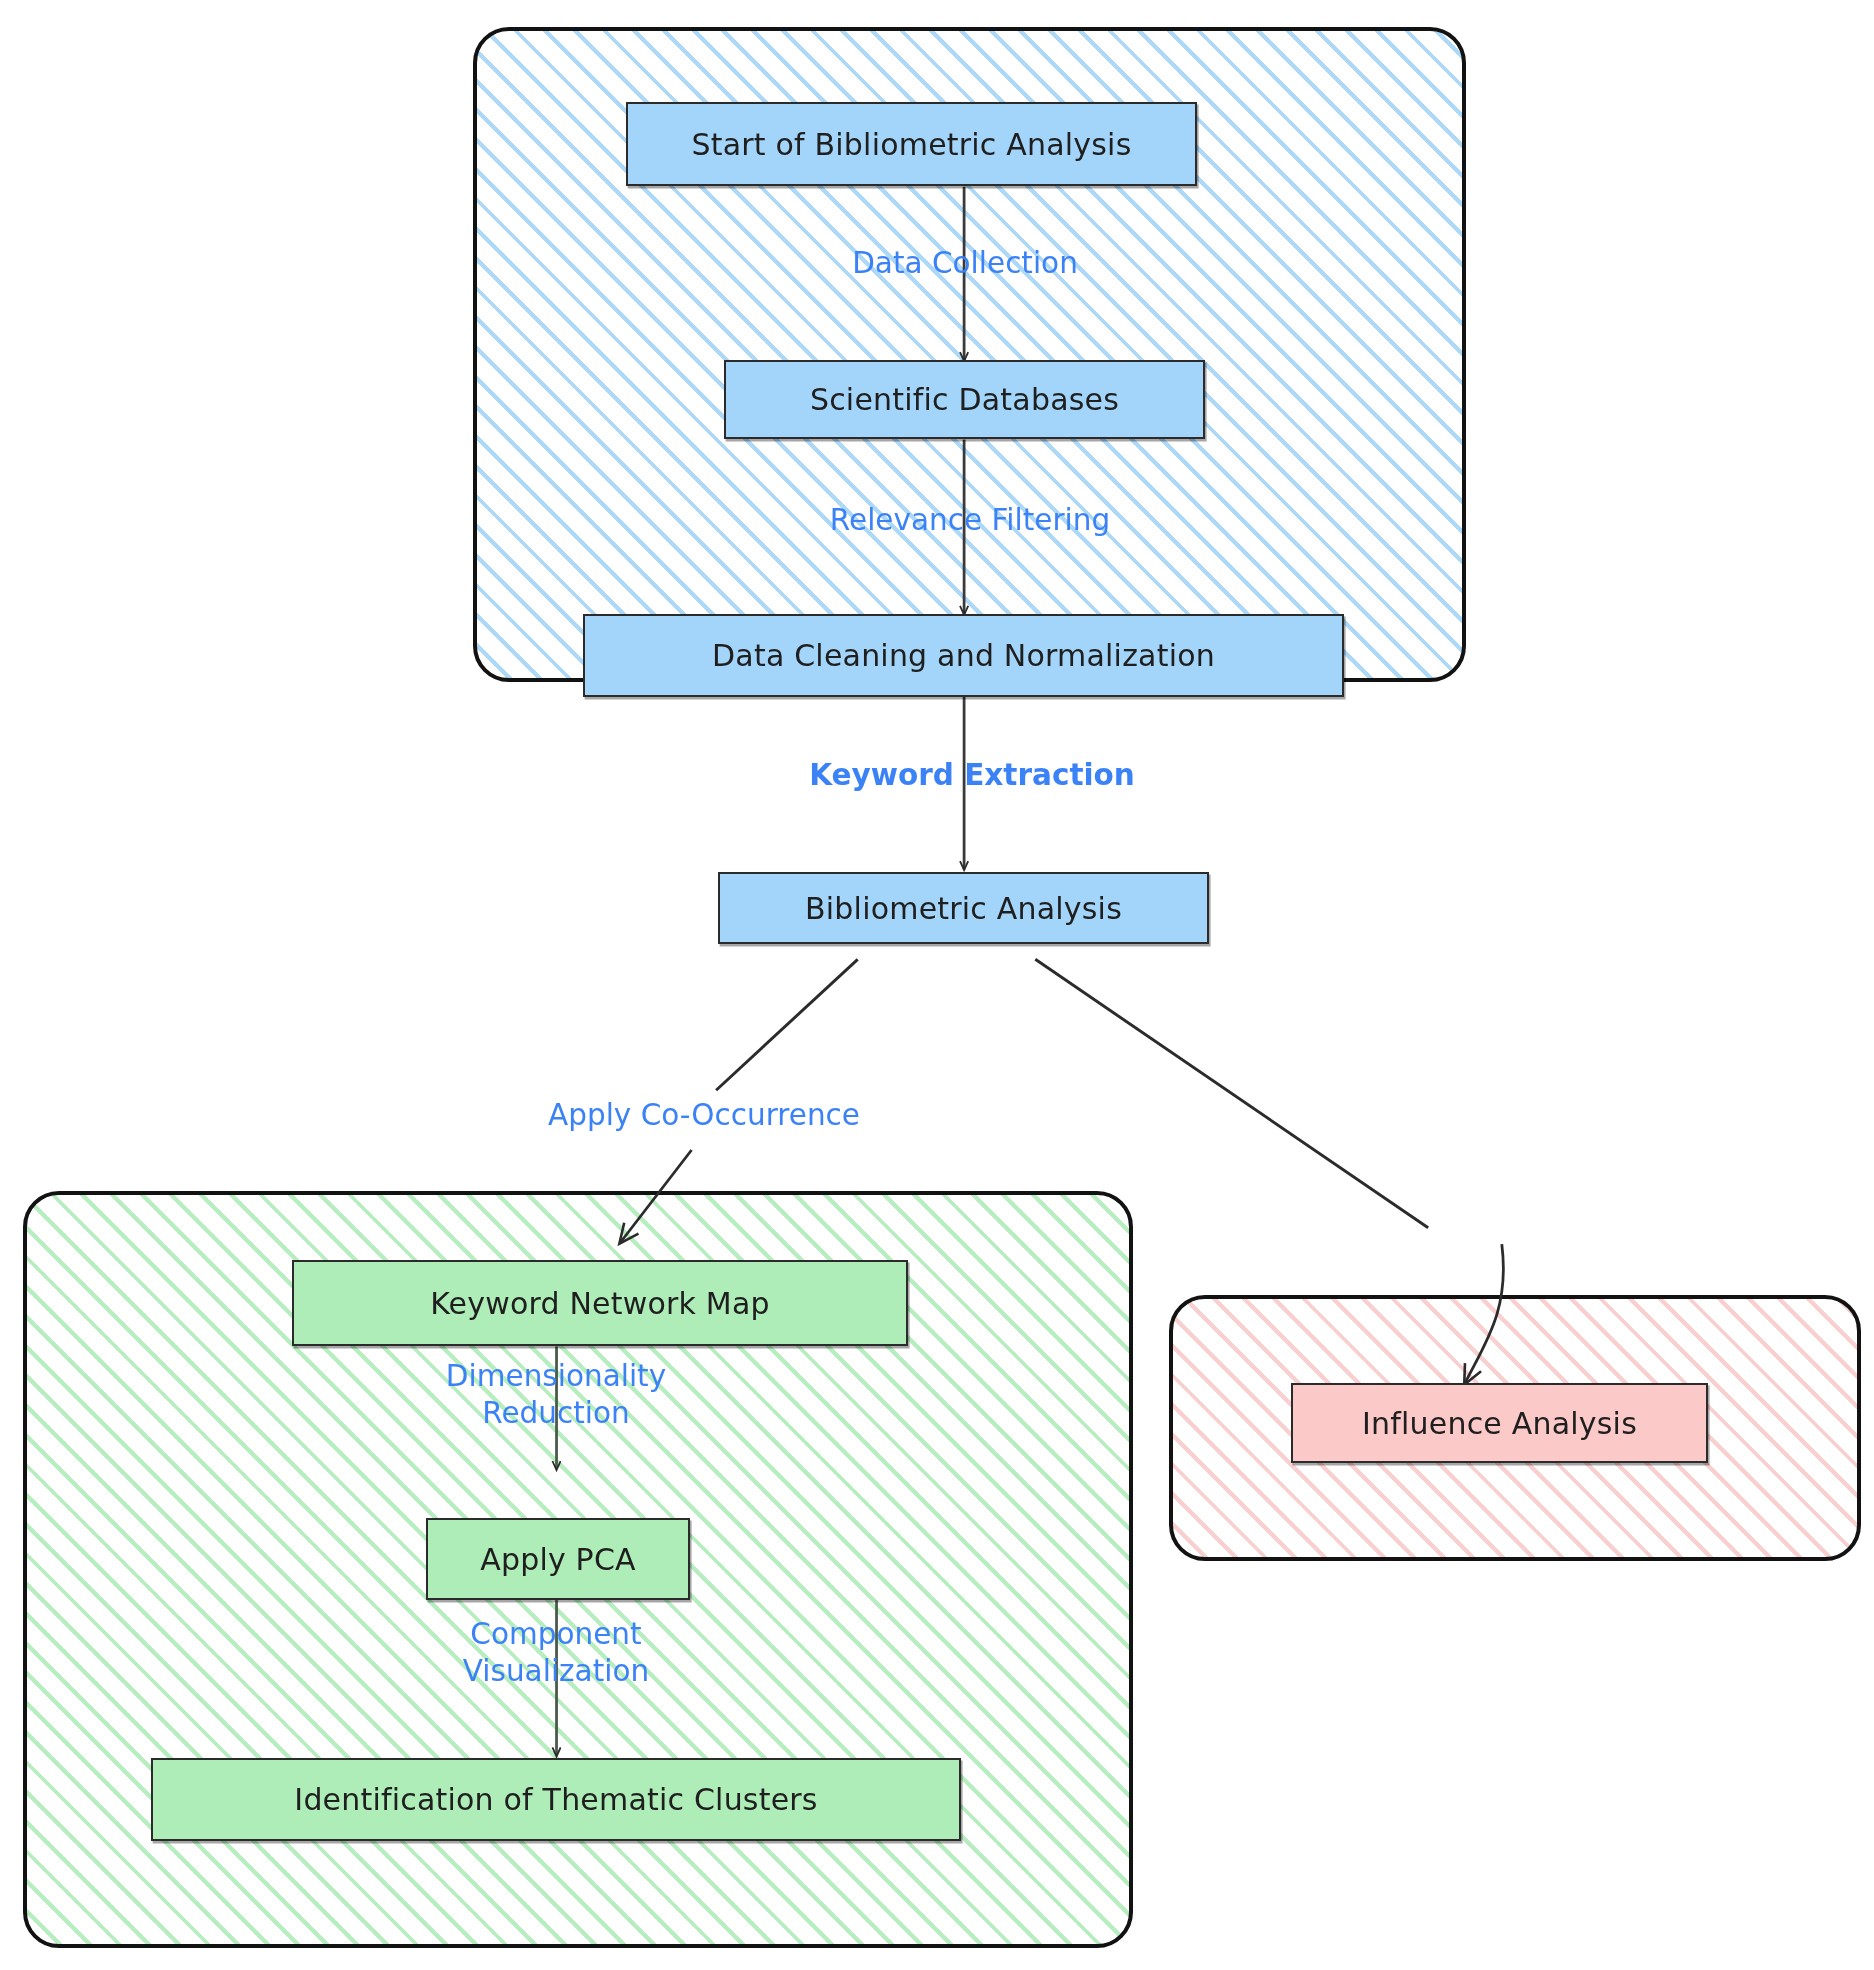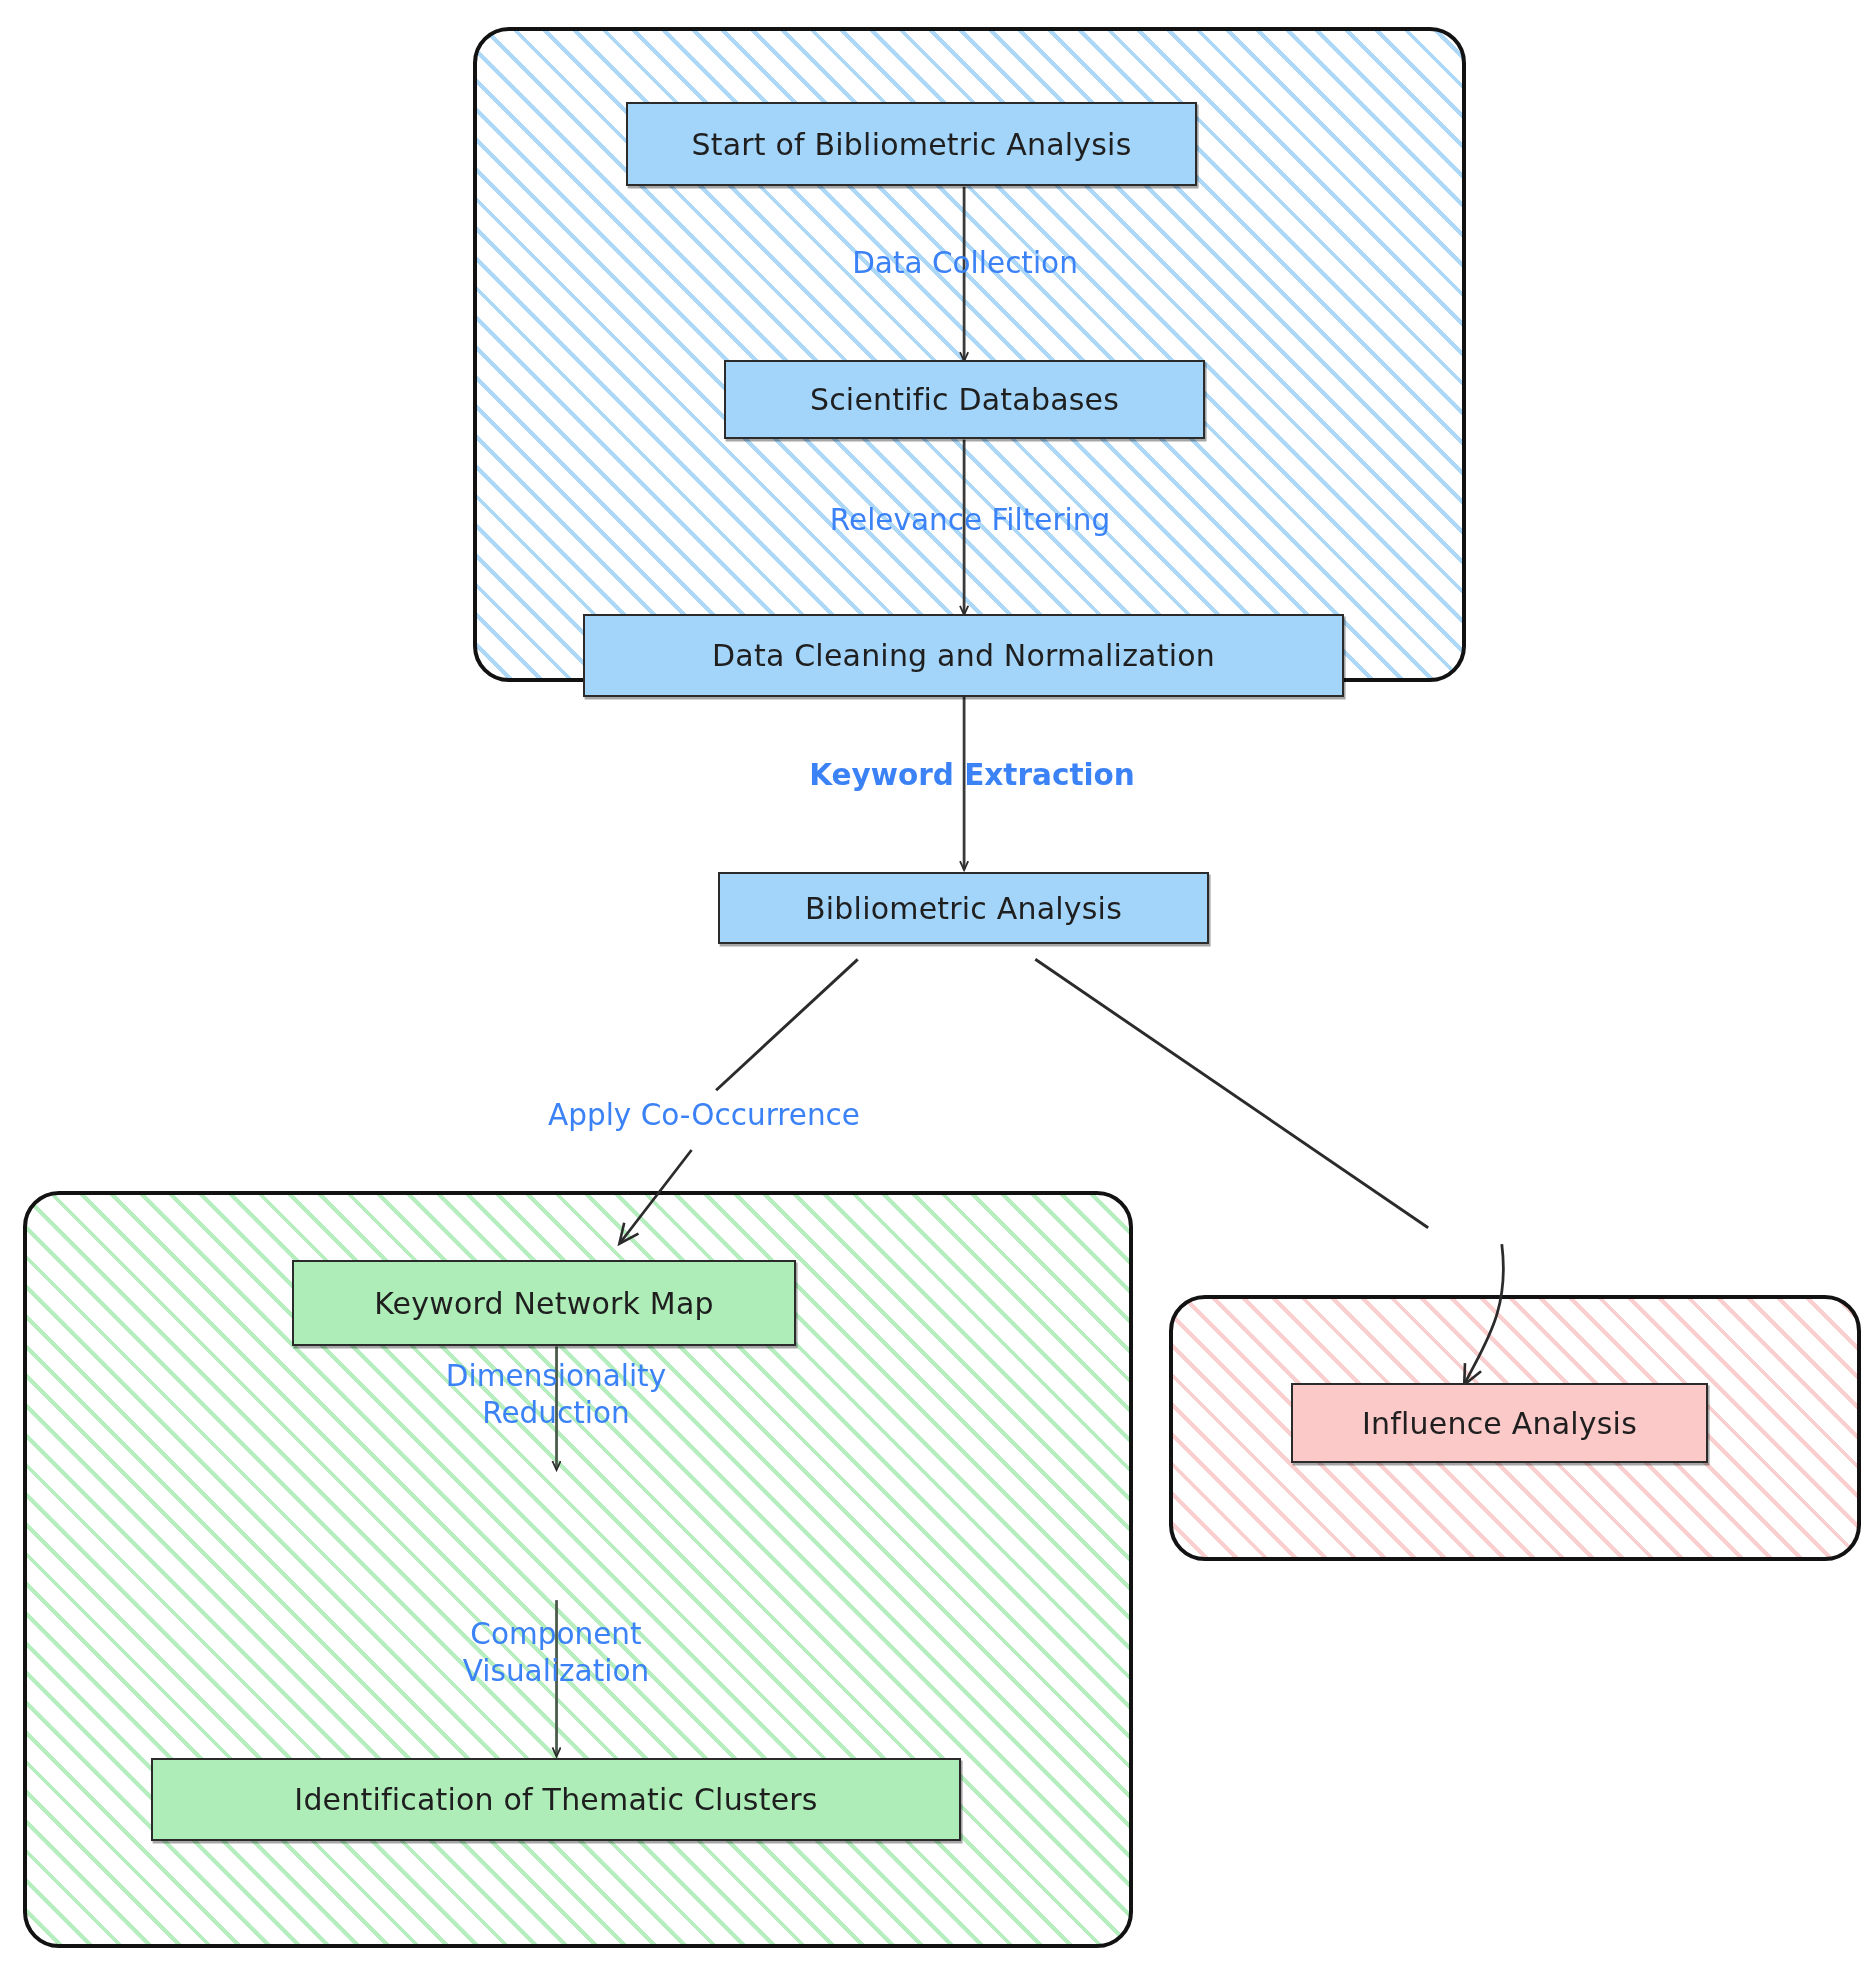--- a/index.html
+++ b/index.html
@@ -134,24 +134,27 @@
   </div>
 
   <div class="node node-blue" style="left:724px; top:360px; width:481px; height:79px;">
     <span>Scientific Databases</span>
   </div>
 
   <div class="node node-blue" style="left:718px; top:872px; width:491px; height:72px;">
     <span>Bibliometric Analysis</span>
   </div>
 
-  <div class="node node-green" style="left:292px; top:1260px; width:504px; height:86px;">
+  <div class="node node-green" style="left:292px; top:1260px; width:616px; height:86px;">
     <span>Keyword Network Map</span>
   </div>
 
+  <div class="node node-green" style="left:426px; top:1518px; width:264px; height:82px;">
+    <span>Apply PCA</span>
+  </div>
 
   <div class="node node-green" style="left:151px; top:1758px; width:810px; height:83px;">
     <span>Identification of Thematic Clusters</span>
   </div>
 
   <div class="node node-pink" style="left:1291px; top:1383px; width:417px; height:80px;">
     <span>Influence Analysis</span>
   </div>
 
   <div class="edge-label" style="left:822px; top:245px; width:286px;">Data Collection</div>

